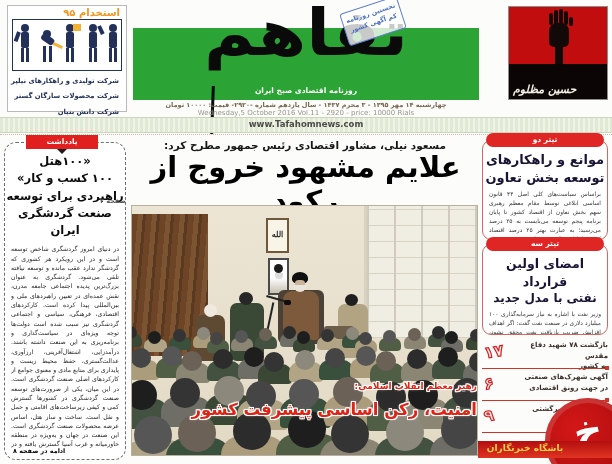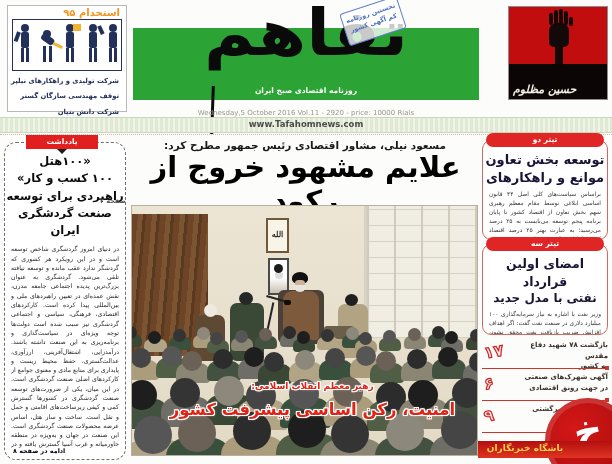--- a/index.html
+++ b/index.html
@@ -61,21 +61,21 @@
   .mic-boom{position:absolute;left:134px;top:92px;width:22px;height:2px;background:#242424;transform:rotate(16deg);}
   .mic-head{position:absolute;left:152px;top:94px;width:7px;height:5px;background:#0e0e0e;border-radius:2px;}
   .cleric-head{position:absolute;left:72px;top:98px;width:13px;height:13px;background:#efe9df;border-radius:50%;}
   .cleric-body{position:absolute;left:63px;top:109px;width:30px;height:46px;background:#5e4a33;border-radius:7px;}
   .police-head{position:absolute;left:107px;top:86px;width:14px;height:13px;background:#272727;border-radius:50%;}
   .police-body{position:absolute;left:98px;top:97px;width:34px;height:58px;background:#3a4836;border-radius:7px;}
   .army-head{position:absolute;left:213px;top:88px;width:13px;height:12px;background:#1f1f1f;border-radius:50%;}
   .army-body{position:absolute;left:206px;top:98px;width:30px;height:54px;background:#b2a483;border-radius:7px;}
   .bench{position:absolute;left:192px;top:120px;width:30px;height:13px;background:#6b5f4c;border-radius:3px;}
   .crowd{position:absolute;left:0;top:118px;width:347px;height:133px;overflow:hidden;}
-  .cap{left:0;right:0;text-align:center;color:#e02315;font-weight:900;z-index:6;
+  .cap{left:0;right:0;color:#e02315;font-weight:900;z-index:6;
        text-shadow:-1px 0 #fff,1px 0 #fff,0 -1px #fff,0 1px #fff,-1px -1px #fff,1px 1px #fff,1px -1px #fff,-1px 1px #fff,0 0 3px #fff;padding-left:16px;}
   .cap-k{bottom:64px;font-size:9px;}
   .cap-1{bottom:36px;font-size:16.5px;}
   .cap-2{bottom:9px;font-size:16.5px;}
   
   .rbox{left:482px;width:126px;border:1px solid #d06a60;border-radius:9px;background:#fff;box-sizing:border-box;overflow:hidden;}
   .rtab{left:486px;width:118px;height:14px;background:#e02525;border-radius:7px;color:#fff;font-size:7.5px;font-weight:bold;text-align:center;line-height:14px;z-index:3;}
   .r-h{text-align:center;font-weight:900;color:#191436;line-height:1.4;font-size:13px;}
   .r-body{margin:3px 6px 0;font-size:5.9px;line-height:1.5;text-align:justify;color:#333;}
   
@@ -122,33 +122,34 @@
           <circle cx="100" cy="8" r="4"></circle>
             <rect x="96" y="12" width="8" height="16" rx="2"></rect>
             <rect x="96" y="28" width="3" height="14"></rect>
             <rect x="101" y="28" width="3" height="14"></rect>
         </g>
         <rect x="60" y="4" width="8" height="7" fill="#f2b233"></rect>
         <rect x="40" y="24" width="10" height="3" fill="#f2b233" transform="rotate(25 45 25)"></rect>
       </svg>
     </div>
     <div class="jobs-co">شرکت تولیدی و راهکارهای نیلپر</div>
-    <div class="jobs-co">توقف مهندسی سازگان گستر</div>
+    <div class="jobs-co">شرکت محصولات سازگان گستر</div>
     <div class="jobs-co">شرکت دانش بنیان</div>
   </div>
 
   <div class="abs band">
     <div class="abs logo fa">تفاهم</div>
     <div class="abs tagline fa">روزنامه اقتصادی صبح ایران</div>
   </div>
   <div class="abs stamp fa">
     <div>نخستین روزنامه</div>
     <div>کم آگهی کشور</div>
   </div>
   <div class="abs descender"></div>
+  <div class="abs datefa fa">چهارشنبه ۱۴ مهر ۱۳۹۵ - ۳ محرم ۱۴۳۷ - سال یازدهم شماره -۲۹۲۰- قیمت: ۱۰۰۰۰ تومان</div>
   <div class="abs dateen">Wednesday,5 October 2016 Vol.11 - 2920 - price: 10000 Rials</div>
   <div class="abs strip"></div>
   <div class="abs website">www.Tafahomnews.com</div>
   <div class="abs toprule"></div>
 
   <div class="abs muh">
     <div class="palm"></div>
     <div class="finger" style="left:40px;top:6px;height:12px;"></div>
     <div class="finger" style="left:45px;top:3px;height:15px;"></div>
     <div class="finger" style="left:50px;top:2px;height:16px;"></div>
@@ -290,22 +291,22 @@
         <div style="position: absolute; left: 254.286px; top: 89px; width: 38px; height: 38px; border-radius: 50%; background: rgb(141, 136, 124);"></div>
         <div style="position: absolute; left: 297.743px; top: 110.56px; width: 64.6px; height: 38px; background: rgb(110, 110, 102); border-radius: 19px 19px 4px 4px;"></div>
         <div style="position: absolute; left: 309.143px; top: 87px; width: 38px; height: 38px; border-radius: 50%; background: rgb(69, 69, 69);"></div>
       </div>
     <div class="abs cap cap-k fa">رهبر معظم انقلاب اسلامی:</div>
     <div class="abs cap cap-1 fa">امنیت، رکن اساسی پیشرفت کشور</div>
   </div>
 
   <div class="abs rtab fa" style="top:133px;">تیتر دو</div>
   <div class="abs rbox fa" style="top:140px;height:100px;padding-top:10px;">
+    <div class="r-h">موانع و راهکارهای</div>
     <div class="r-h">توسعه بخش تعاون</div>
-    <div class="r-h">موانع و راهکارهای</div>
     <div class="r-body">براساس سیاست‌های کلی اصل ۴۴ قانون اساسی ابلاغی توسط مقام معظم رهبری سهم بخش تعاون از اقتصاد کشور تا پایان برنامه پنجم توسعه می‌بایست به ۲۵ درصد می‌رسید؛ به عبارت بهتر ۲۵ درصد اقتصاد کشور تا پایان سال ۹۴ می‌بایست...</div>
 
   </div>
 
   <div class="abs rtab fa" style="top:237px;">تیتر سه</div>
   <div class="abs rbox fa" style="top:244px;height:91px;padding-top:10px;">
     <div class="r-h" style="font-size:12.5px;">امضای اولین قرارداد</div>
     <div class="r-h" style="font-size:12px;">نفتی با مدل جدید</div>
     <div class="r-body">وزیر نفت با اشاره به نیاز سرمایه‌گذاری ۱۰۰ میلیارد دلاری در صنعت نفت گفت: اگر اهداف افزایش ضریب بازیافت نفت محقق نشود، پول نفت به شرکت‌ها انتقال می‌یابد...</div>
 

